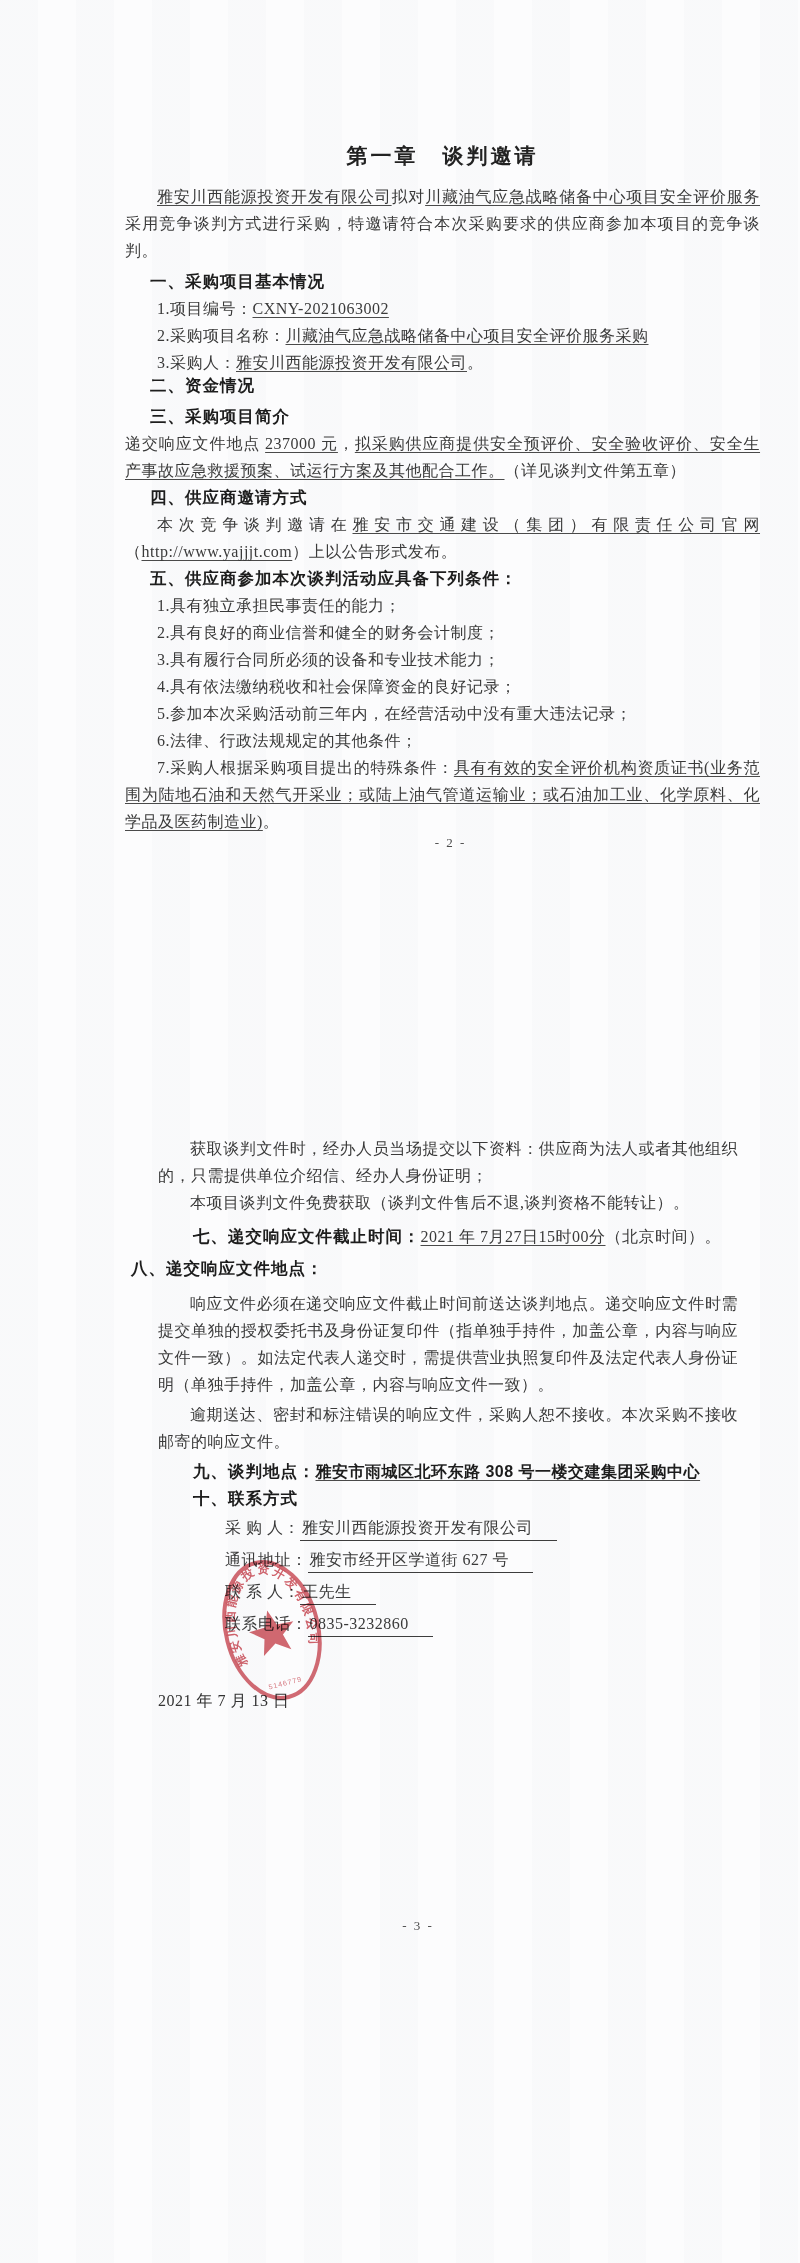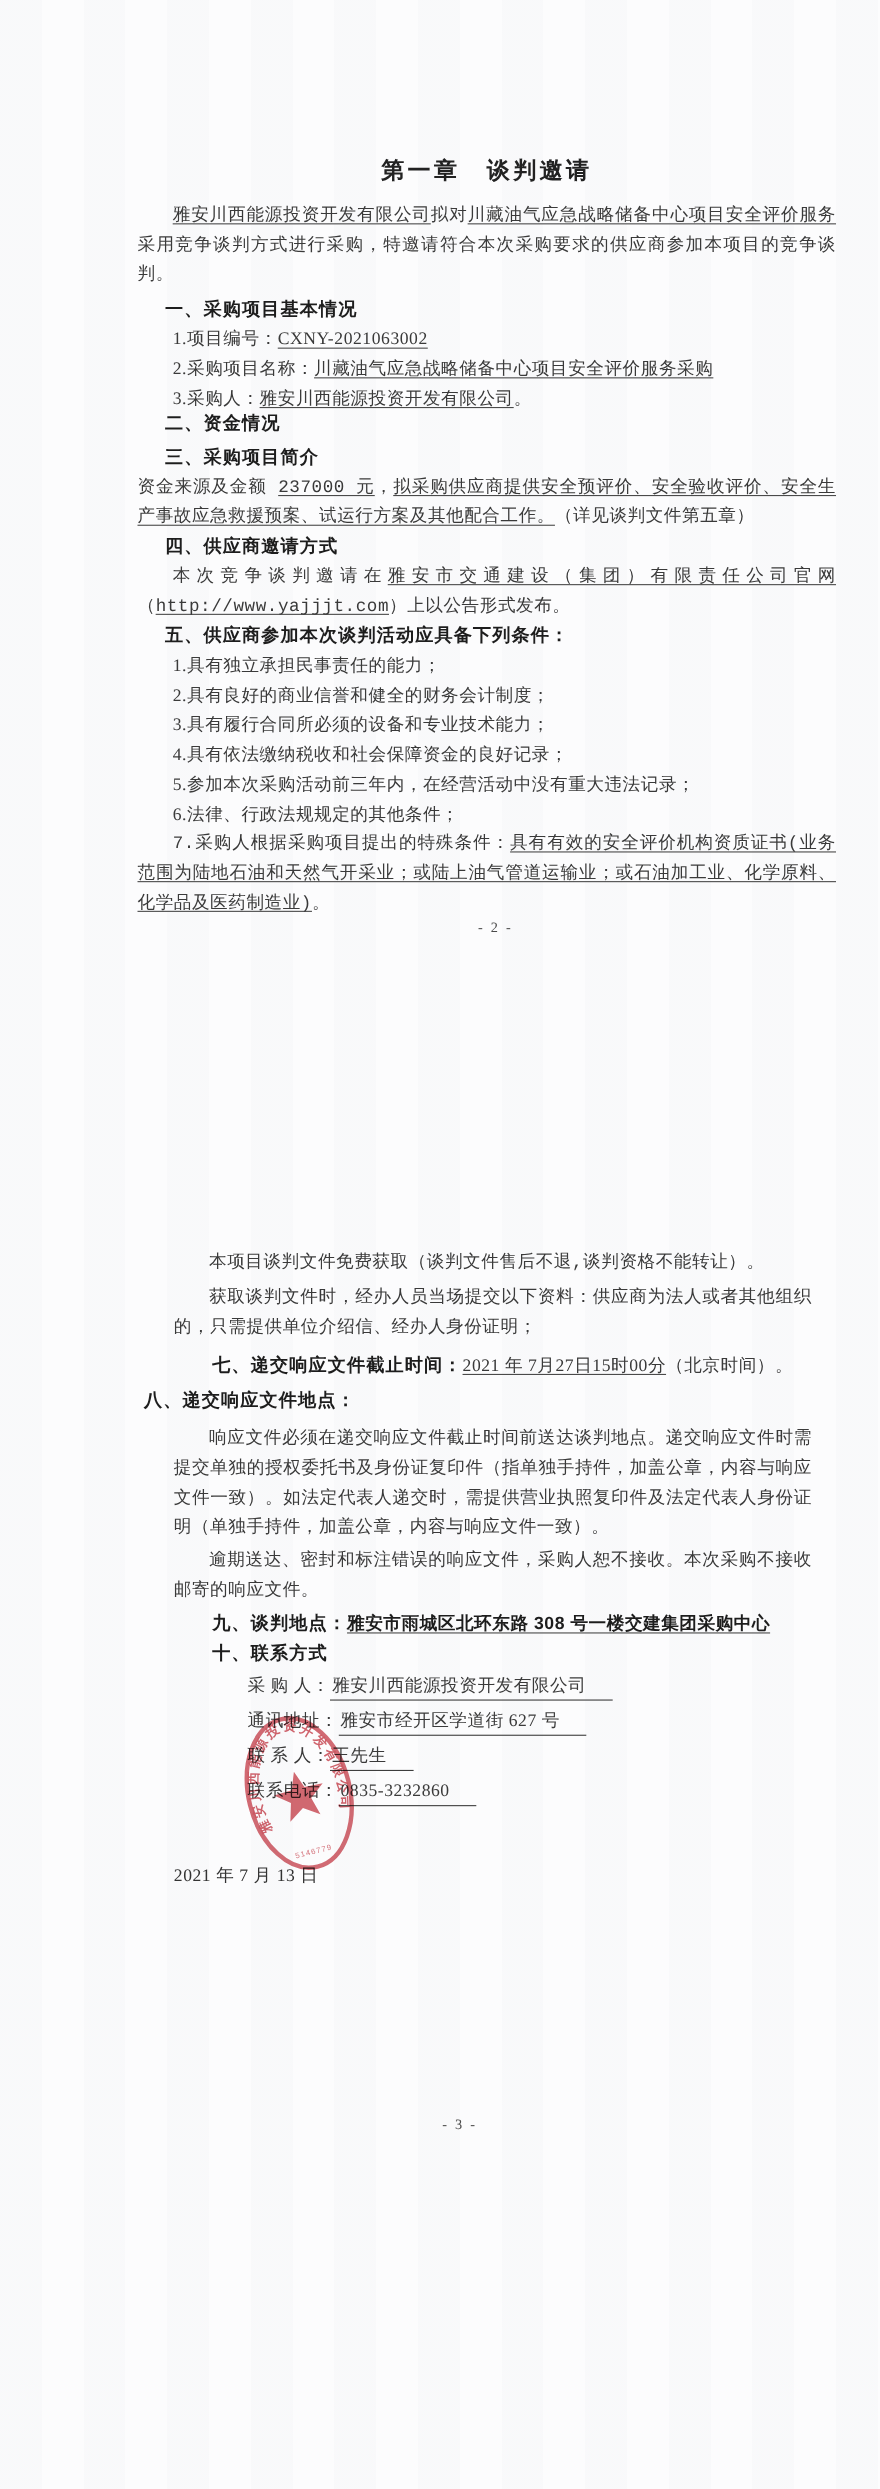--- a/index.html
+++ b/index.html
@@ -15,21 +15,21 @@
   .c3{margin:280px 62px 0 158px;}        
   .title{margin-top:142px;text-align:center;font-size:21px;line-height:28px;font-weight:bold;
          letter-spacing:3px;color:#222;font-family:"Liberation Sans","DejaVu Sans",sans-serif;}
   .hd{font-family:"Liberation Sans","DejaVu Sans",sans-serif;font-weight:bold;color:#1d1d1d;
       letter-spacing:1px;font-size:16.5px;}
   .ml25{margin-left:25px;}
   .ml32{margin-left:32px;}
   .ml35{margin-left:35px;}
   .hang8{margin-left:-27px;}             
   .ind{text-indent:32px;}
-  .just{text-align:justify;font-family:Liberation Mono, monospace;}
+  .just{text-align:justify;}
   .mt4{margin-top:4px;} .mt5{margin-top:5px;} .mt7{margin-top:7px;} .mt8{margin-top:8px;}
   .mt3{margin-top:3px;} .mt13{margin-top:13px;} .mtm4{margin-top:-4px;}
   .u{text-decoration:underline;text-underline-offset:3px;text-decoration-thickness:1px;text-decoration-color:#4a4a4a;}
   .pgnum{font-size:13px;line-height:24px;color:#4a4a4a;letter-spacing:2px;text-align:center;}
   .pg2num{margin-top:-4px;padding-left:16px;}
   .pg3num{margin-top:200px;padding-right:60px;}
   .contact{margin-left:67px;margin-bottom:5px;}
   .cval{display:inline-block;line-height:22px;border-bottom:1px solid #3d3d3d;padding:0 24px 1px 2px;}
   .s9v{font-family:"Liberation Sans","DejaVu Sans",sans-serif;font-weight:bold;color:#1d1d1d;}
   .date-line{margin-top:50px;text-align:left;padding-right:87px;color:#333;}
@@ -48,42 +48,42 @@
     <p class="just ind mt13" style="margin-bottom:0;margin-top:13px;"><span class="u">雅安川西能源投资开发有限公司</span><span>拟对</span><span class="u">川藏油气应急战略储备中心项目安全评价服务</span><span>采用竞争谈判方式进行采购，特邀请符合本次采购要求的供应商参加本项目的竞争谈判。</span></p>
 
     <div class="hd ml25 mt4">一、采购项目基本情况</div>
     <div class="ml32"><span>1.项目编号：</span><span class="u">CXNY-2021063002</span></div>
     <div class="ml32"><span>2.采购项目名称：</span><span class="u">川藏油气应急战略储备中心项目安全评价服务采购</span></div>
     <div class="ml32"><span>3.采购人：</span><span class="u">雅安川西能源投资开发有限公司</span><span>。</span></div>
 
     <div class="hd ml25 mtm4">二、资金情况</div>
 
     <div class="hd ml25 mt4">三、采购项目简介</div>
-    <p class="just" style="margin:0;"><span>资金来源及金额 </span><span class="u">237000 元</span><span>，</span><span class="u">拟采购供应商提供安全预评价、安全验收评价、安全生产事故应急救援预案、试运行方案及其他配合工作。</span><span>（详见谈判文件第五章）</span></p>
+    <p class="just" style="margin:0;"><span>递交响应文件地点 </span><span class="u">237000 元</span><span>，</span><span class="u">拟采购供应商提供安全预评价、安全验收评价、安全生产事故应急救援预案、试运行方案及其他配合工作。</span><span>（详见谈判文件第五章）</span></p>
 
     <div class="hd ml25">四、供应商邀请方式</div>
     <p class="just ind" style="margin:0;"><span>本次竞争谈判邀请在</span><span class="u">雅安市交通建设（集团）有限责任公司官网</span><span>（</span><span class="u">http://www.yajjjt.com</span><span>）上以公告形式发布。</span></p>
 
     <div class="hd ml25">五、供应商参加本次谈判活动应具备下列条件：</div>
     <div class="ml32">1.具有独立承担民事责任的能力；</div>
     <div class="ml32">2.具有良好的商业信誉和健全的财务会计制度；</div>
     <div class="ml32">3.具有履行合同所必须的设备和专业技术能力；</div>
     <div class="ml32">4.具有依法缴纳税收和社会保障资金的良好记录；</div>
     <div class="ml32">5.参加本次采购活动前三年内，在经营活动中没有重大违法记录；</div>
     <div class="ml32">6.法律、行政法规规定的其他条件；</div>
     <p class="just ind" style="margin:0;"><span>7.采购人根据采购项目提出的特殊条件：</span><span class="u">具有有效的安全评价机构资质证书(业务范围为陆地石油和天然气开采业；或陆上油气管道运输业；或石油加工业、化学原料、化学品及医药制造业)</span><span>。</span></p>
 
 
     <div class="pgnum pg2num">- 2 -</div>
   </div>
 
   <div class="c3">
 
+    <p class="just ind mt5" style="margin:5px 0 0 0;">获取谈判文件时，经办人员当场提交以下资料：供应商为法人或者其他组织的，只需提供单位介绍信、经办人身份证明；</p>
     <p class="just ind" style="margin:0;">本项目谈判文件免费获取（谈判文件售后不退,谈判资格不能转让）。</p>
-    <p class="just ind mt5" style="margin:5px 0 0 0;">获取谈判文件时，经办人员当场提交以下资料：供应商为法人或者其他组织的，只需提供单位介绍信、经办人身份证明；</p>
 
     <div class="ml35 mt7"><span class="hd">七、递交响应文件截止时间：</span><span class="u">2021 年 7月27日15时00分</span><span>（北京时间）。</span></div>
 
     <div class="hd hang8 mt5">八、递交响应文件地点：</div>
     <p class="just ind mt8" style="margin:8px 0 0 0;">响应文件必须在递交响应文件截止时间前送达谈判地点。递交响应文件时需提交单独的授权委托书及身份证复印件（指单独手持件，加盖公章，内容与响应文件一致）。如法定代表人递交时，需提供营业执照复印件及法定代表人身份证明（单独手持件，加盖公章，内容与响应文件一致）。</p>
     <p class="just ind mt3" style="margin:3px 0 0 0;">逾期送达、密封和标注错误的响应文件，采购人恕不接收。本次采购不接收邮寄的响应文件。</p>
 
     <div class="ml35 mt3"><span class="hd">九、谈判地点：</span><span class="u s9v">雅安市雨城区北环东路 308 号一楼交建集团采购中心</span></div>
 
     <div class="hd ml35">十、联系方式</div>

